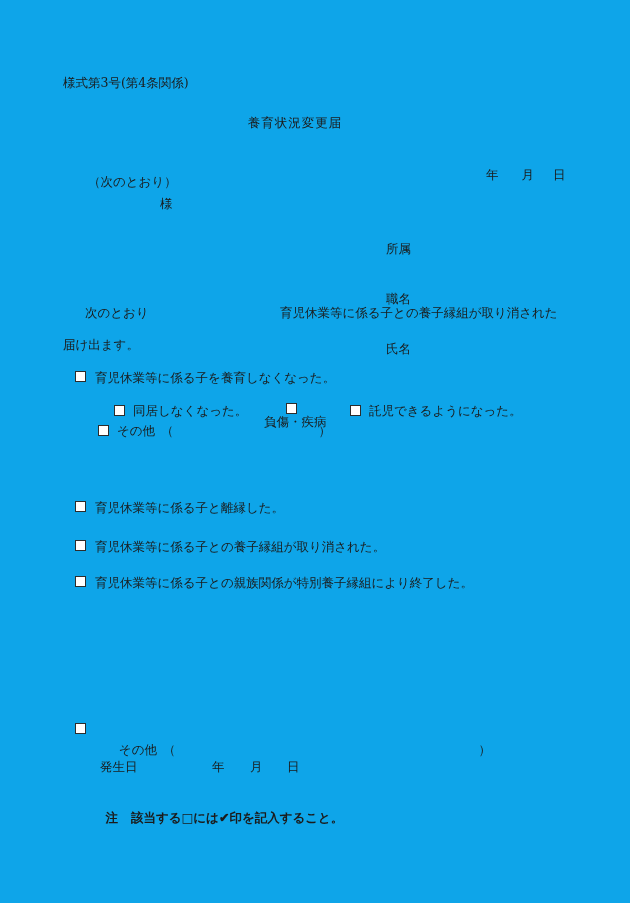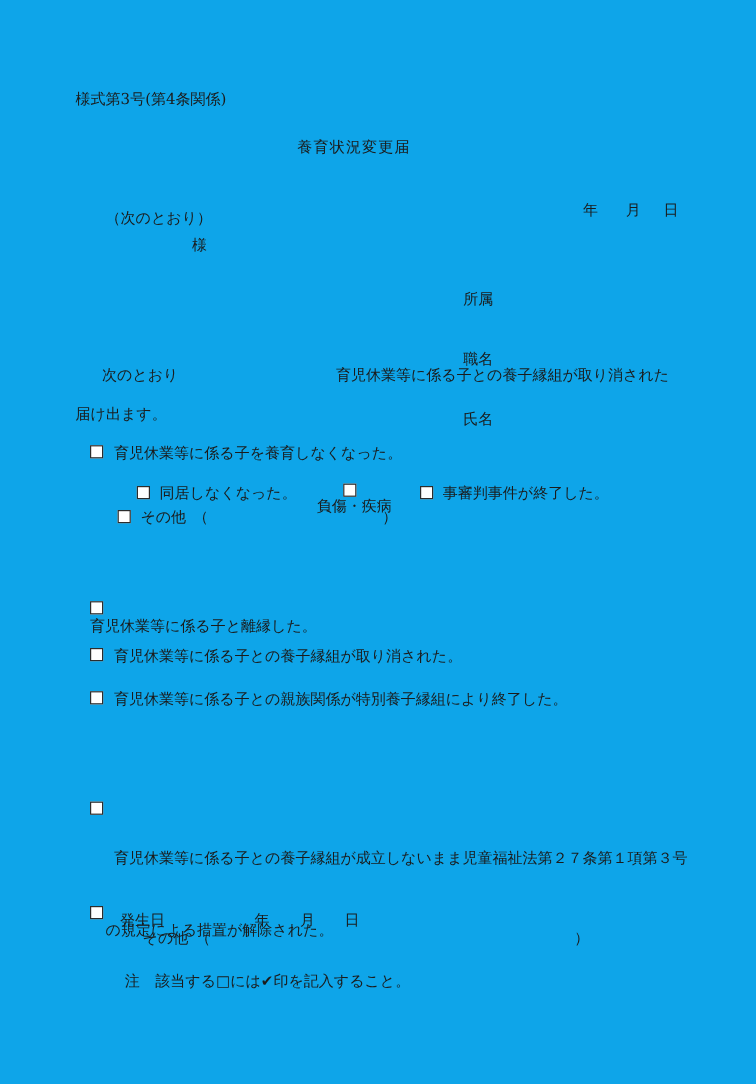--- a/index.html
+++ b/index.html
@@ -67,60 +67,53 @@
     <div class="itext">育児休業等に係る子を養育しなくなった。</div>
   </div>
 
   <div class="abs subgroup" style="left:98px; top:403px;margin-left:16px;">
     <span class="cb"></span><span>同居しなくなった。</span>
   </div>
   <div class="abs subgroup" style="left:264px; top:403px;flex-direction:column;">
     <span class="cb"></span><span>負傷・疾病</span>
   </div>
   <div class="abs subgroup" style="left:350px; top:403px;">
-    <span class="cb"></span><span>事審判事件が終了した。</span>
+    <span class="cb"></span><span>託児できるようになった。</span>
   </div>
   <div class="abs subgroup" style="left:98px; top:423px;">
     <span class="cb"></span><span>その他</span><span style="margin-left:6px;">（</span><span class="blank" style="width:145px;"></span><span>）</span>
   </div>
 
 
-  <div class="abs row" style="left:75px; top:498px;flex-direction:column;">
+  <div class="abs row" style="left:75px; top:498px;">
     <span class="cb"></span>
     <div class="itext">育児休業等に係る子と離縁した。</div>
   </div>
 
   <div class="abs row" style="left:75px; top:537px;">
     <span class="cb"></span>
     <div class="itext">育児休業等に係る子との養子縁組が取り消された。</div>
   </div>
 
   <div class="abs row" style="left:75px; top:573px;">
     <span class="cb"></span>
     <div class="itext">育児休業等に係る子との親族関係が特別養子縁組により終了した。</div>
   </div>
 
 
-  <div class="abs row" style="left:75px; top:665px;">
-    <span class="cb"></span>
-    <div class="itext">
-      <div>育児休業等に係る子との養子縁組が成立しないまま児童福祉法第２７条第１項第３号</div>
-      <div style="margin-left:-7px;">の規定による措置が解除された。</div>
-    </div>
-  </div>
 
-  <div class="abs row" style="left:75px; top:752px;">
+  <div class="abs row" style="left:75px; top:720px;">
     <span class="cb"></span>
     <div class="itext">
       <span>その他</span><span style="margin-left:6px;">（</span><span class="blank" style="width:303px;"></span><span>）</span>
     </div>
   </div>
 
   <div class="abs" style="left:100px; top:759px;">発生日</div>
   <div class="abs" style="left:212px; top:759px;">年</div>
   <div class="abs" style="left:250px; top:759px;">月</div>
   <div class="abs" style="left:287px; top:759px;">日</div>
 
-  <div class="abs" style="left:88px; top:795px;">
+  <div class="abs" style="left:88px; top:795px;font-weight:bold;">
     <span>注</span><span style="margin-left:13px;">該当する□には✔印を記入すること。</span>
   </div>
 
 </div>
 
 </body></html>

